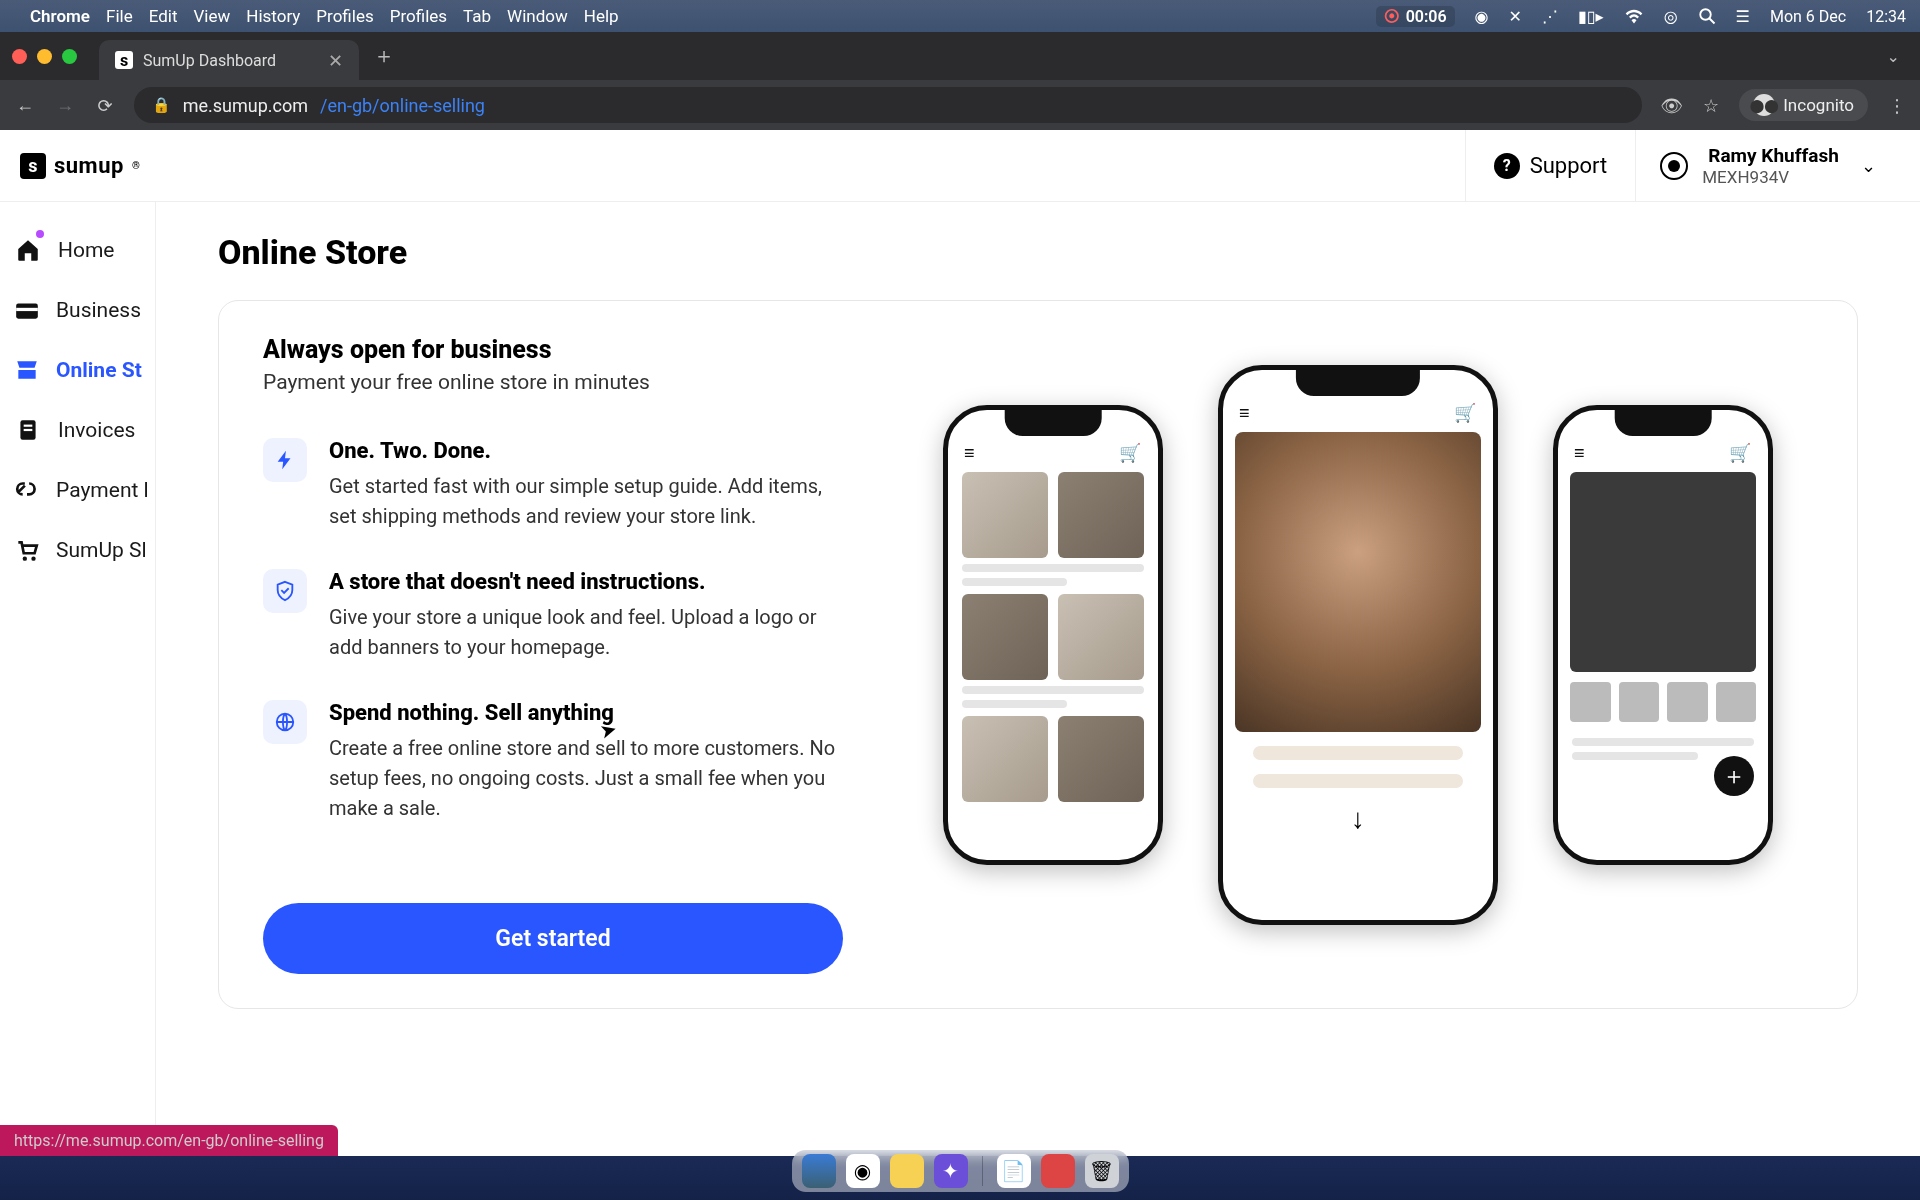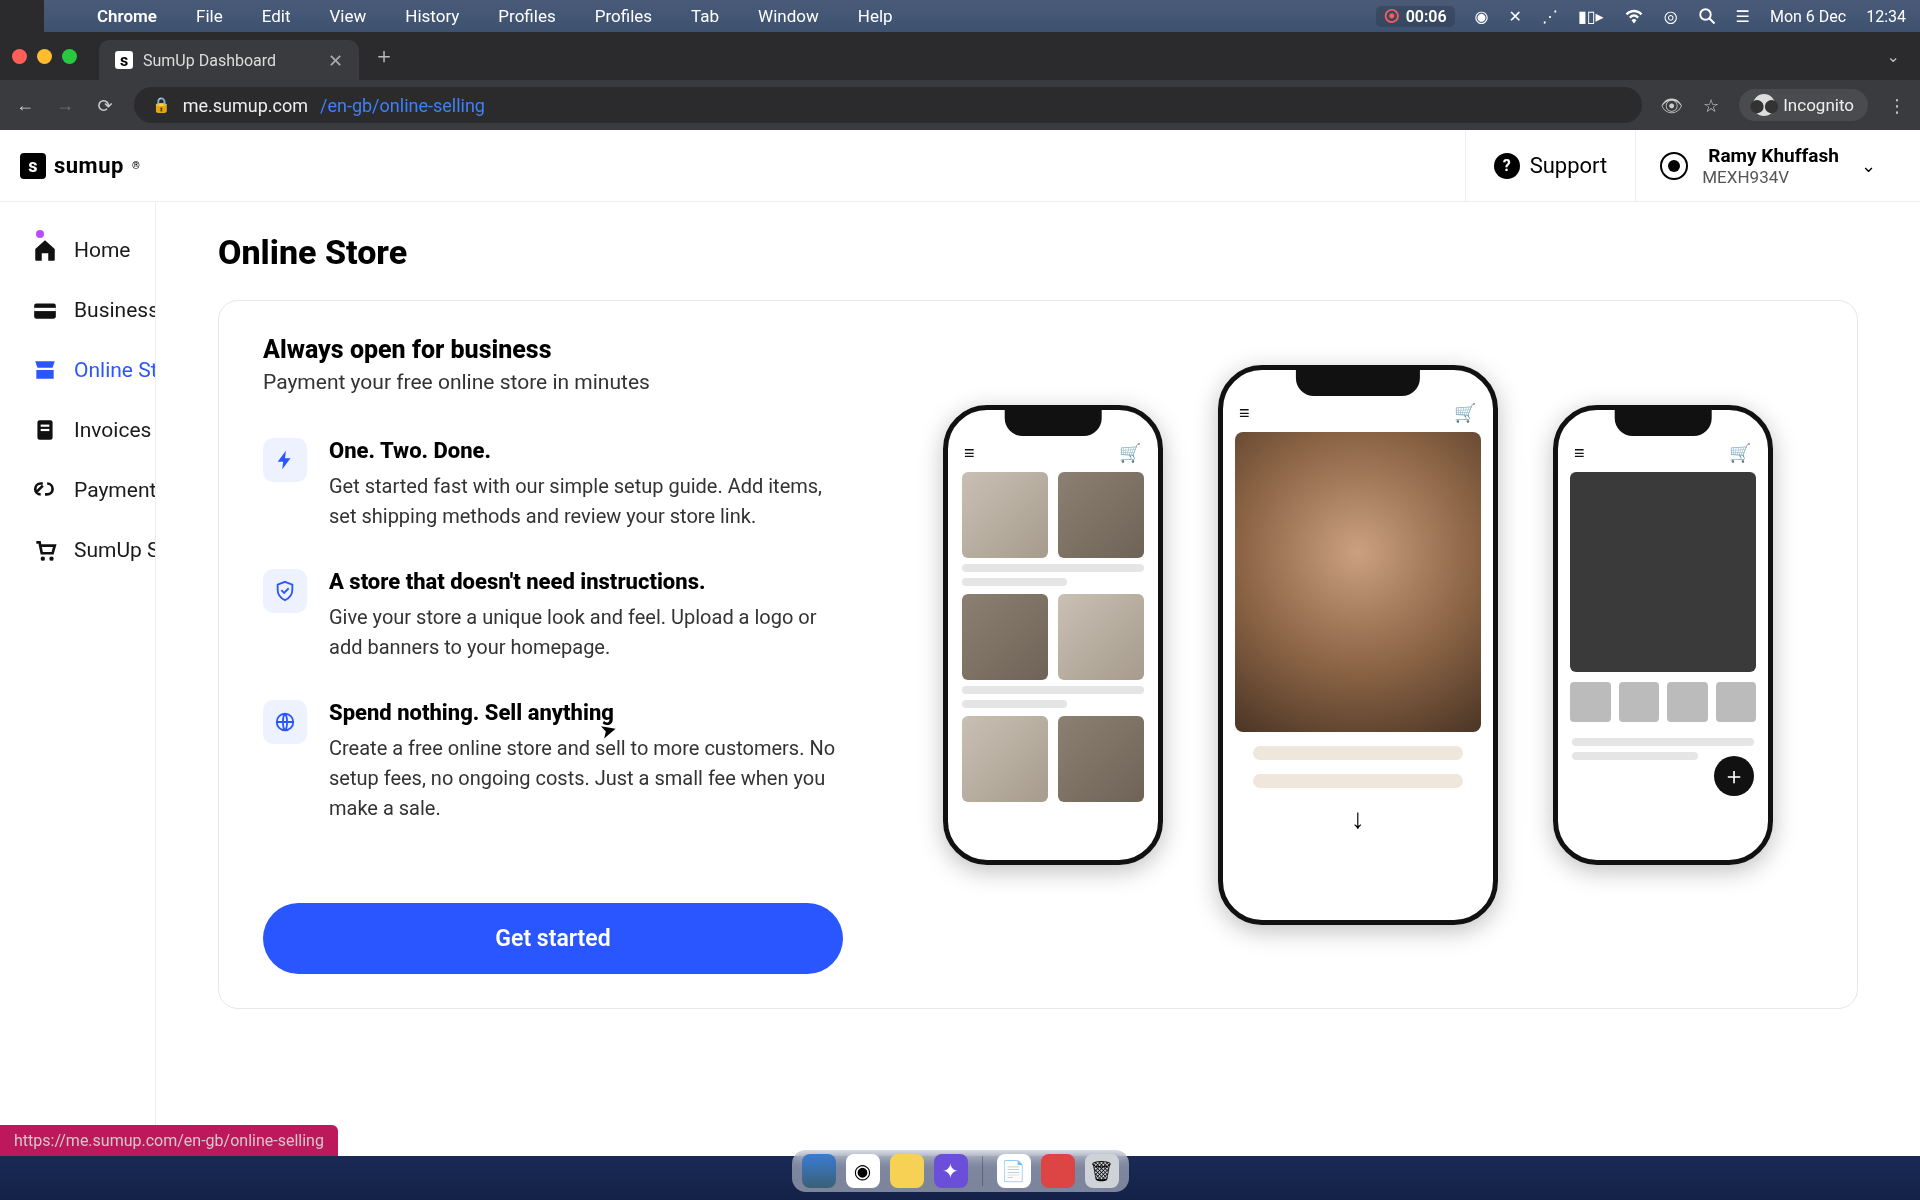--- a/index.html
+++ b/index.html
@@ -1,18 +1,18 @@
 <!DOCTYPE html>
 <html><head>
 <meta charset="utf-8">
 <style>
   * { margin:0; padding:0; box-sizing:border-box; font-family:-apple-system,BlinkMacSystemFont,"Segoe UI",Roboto,sans-serif; }
   html,body{width:1920px;height:1200px;overflow:hidden;background:#2b2b2e;}
   
-  .mac-menubar{height:32px;background:linear-gradient(#4a5b78,#3d5270);display:flex;align-items:center;padding:6px 14px;color:#fff;font-size:17px;gap:39px;margin-left:44px;}
+  .mac-menubar{height:32px;background:linear-gradient(#4a5b78,#3d5270);display:flex;align-items:center;padding:6px 14px;color:#fff;font-size:17px;gap:16px;}
   .mac-menubar .apple{font-size:20px;}
   .mac-menubar .app-name{font-weight:600;}
   .mac-menubar .spacer{flex:1;}
   .mac-menubar .right{display:flex;align-items:center;gap:20px;font-size:16px;}
   .mac-menubar .rec{display:flex;align-items:center;gap:6px;background:rgba(0,0,0,.15);padding:1px 8px;border-radius:5px;font-weight:600;}
   .mac-menubar .rec .dot{color:#ff5c5c;}
   
   .chrome{background:#2b2b2e;}
   .tabbar{height:48px;display:flex;align-items:flex-end;padding:0 12px;gap:6px;}
   .traffic{display:flex;gap:10px;align-self:center;margin-right:16px;}
@@ -43,22 +43,22 @@
   .support .q{width:26px;height:26px;border-radius:50%;background:#000;color:#fff;display:flex;align-items:center;justify-content:center;font-size:16px;font-weight:700;}
   .account{display:flex;align-items:center;gap:14px;padding:0 24px;height:100%;border-left:1px solid #eee;}
   .account .avatar{width:28px;height:28px;border:2px solid #000;border-radius:50%;display:flex;align-items:center;justify-content:center;}
   .account .avatar span{width:12px;height:12px;background:#000;border-radius:50%;}
   .account .name{font-weight:700;font-size:19px;margin-left:6px;}
   .account .code{color:#555;font-size:17px;}
   .account .chev{font-size:18px;margin-left:8px;}
   .body{display:flex;height:calc(100% - 72px);}
   
   .sidebar{width:156px;border-right:1px solid #eee;padding-top:18px;}
-  .side-item{display:flex;align-items:center;gap:16px;padding:16px 32px;font-size:21px;color:#1a1a1a;white-space:nowrap;overflow:hidden;position:relative;}
-  .side-item.active{color:#2a56ff;font-weight:400;align-items:center;}
+  .side-item{display:flex;align-items:center;gap:16px;padding:16px 14px;font-size:21px;color:#1a1a1a;white-space:nowrap;overflow:hidden;position:relative;}
+  .side-item.active{color:#2a56ff;font-weight:700;align-items:center;}
   .side-item .ico{width:28px;height:28px;display:flex;align-items:center;justify-content:center;}
   .side-item .dot{position:absolute;top:10px;left:36px;width:8px;height:8px;border-radius:50%;background:#b84aff;}
   
   .main{flex:1;padding:30px 62px;overflow:hidden;}
   .page-title{font-size:34px;font-weight:800;margin-bottom:28px;}
   .card{border:1px solid #e6e6e6;border-radius:20px;padding:34px 44px;display:flex;gap:40px;min-height:700px;}
   .left-col{flex:0 0 600px;}
   .card h2{font-size:25px;font-weight:800;margin-bottom:6px;}
   .card .sub{font-size:21px;color:#333;margin-bottom:44px;}
   .feature{display:flex;gap:22px;margin-bottom:38px;}

